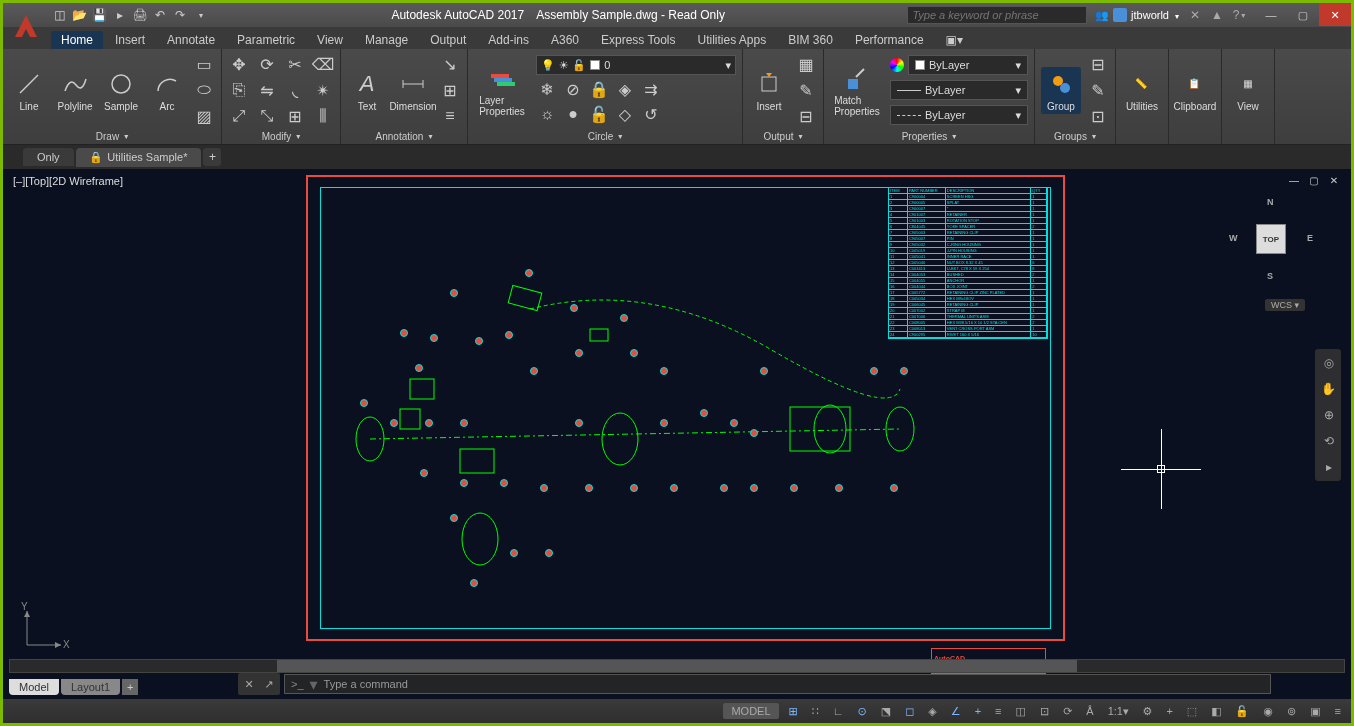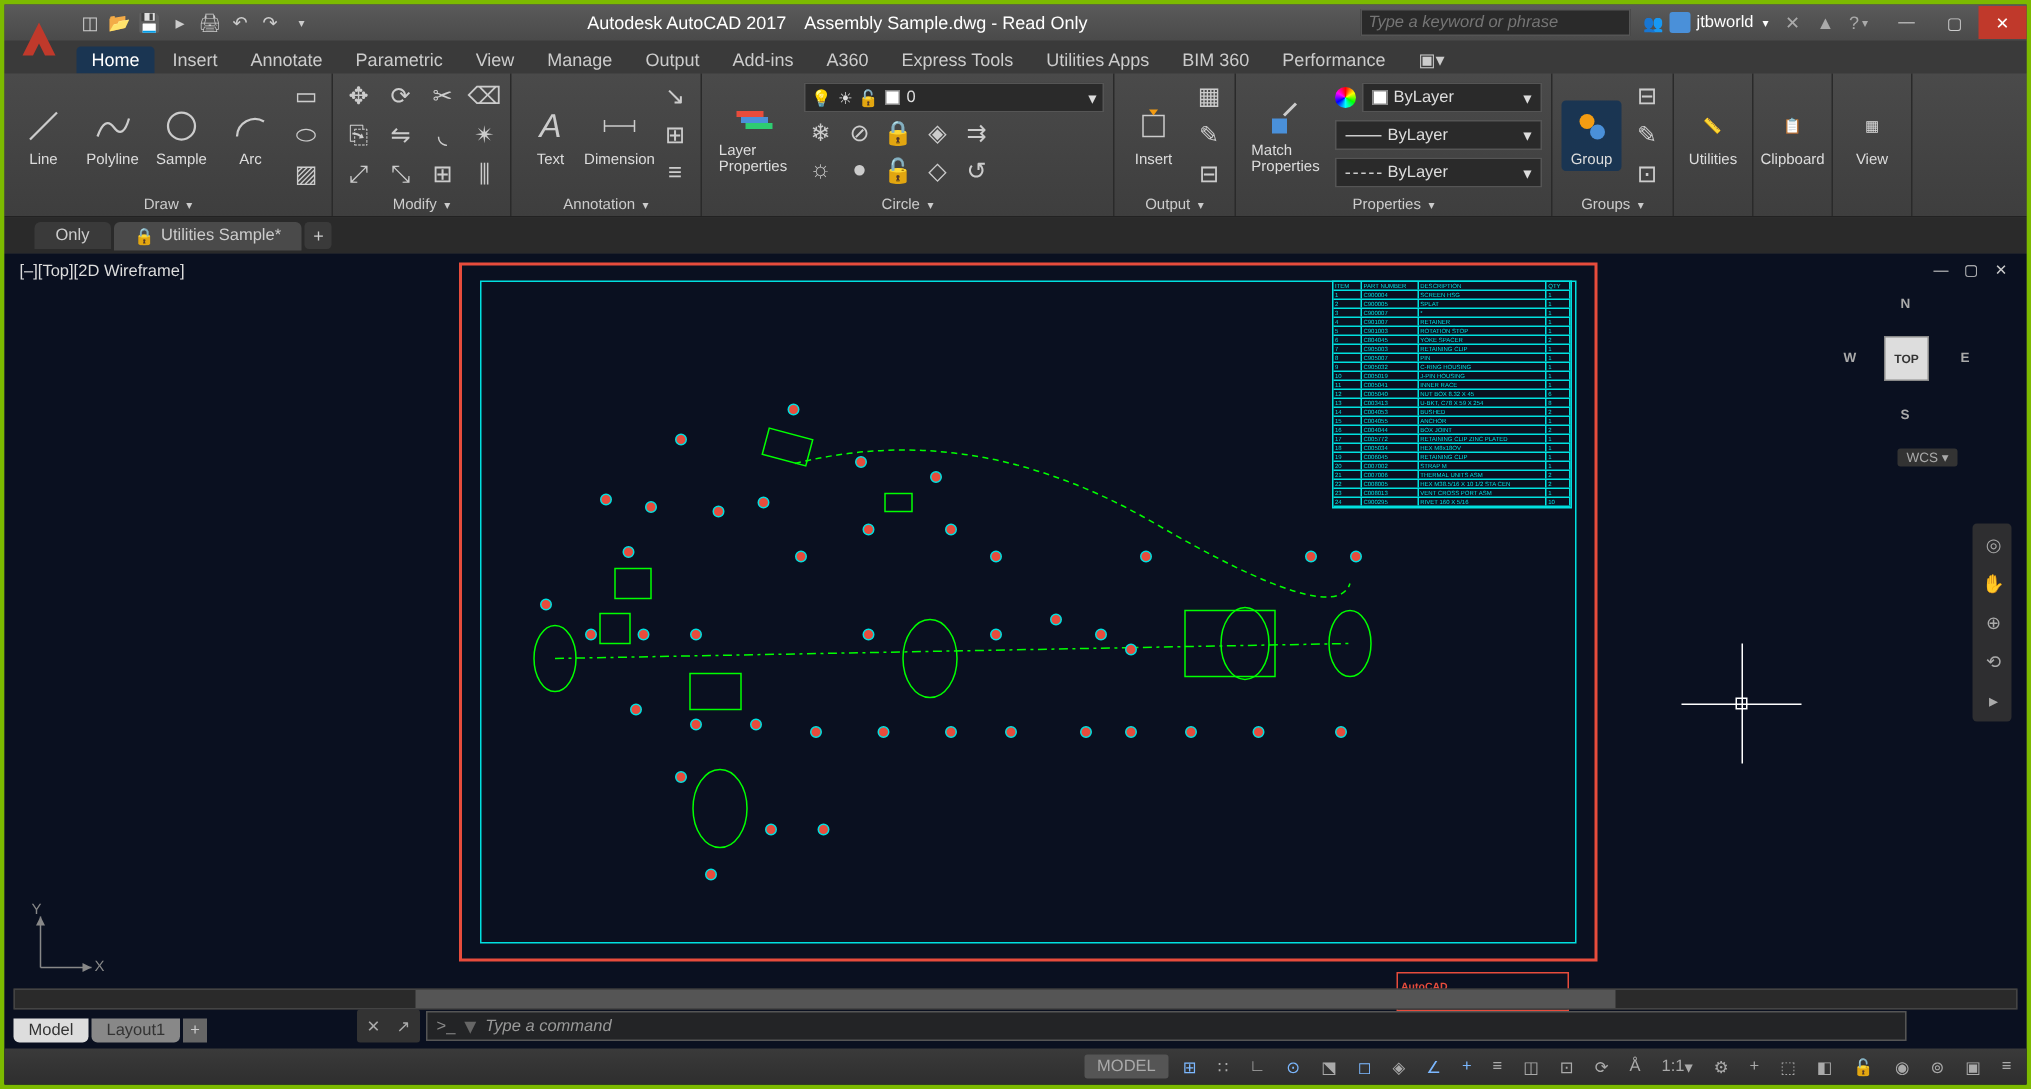--- a/index.html
+++ b/index.html
@@ -79,21 +79,21 @@
 .navbar-btn { width: 20px; height: 20px; display: flex; align-items: center; justify-content: center; color: #aaa; cursor: pointer; font-size: 12px; }
 
 .doc-controls { position: absolute; right: 8px; top: 4px; display: flex; gap: 2px; }
 .doc-ctrl { width: 18px; height: 14px; color: #ccc; font-size: 10px; display: flex; align-items: center; justify-content: center; cursor: pointer; }
 
 .cmdline-area { position: absolute; left: 235px; right: 80px; bottom: 28px; height: 22px; display: flex; align-items: center; gap: 4px; }
 .cmdline-btns { display: flex; gap: 2px; background: #333; padding: 2px; border-radius: 2px; }
 .cmdline-btn { width: 18px; height: 18px; color: #aaa; display: flex; align-items: center; justify-content: center; cursor: pointer; font-size: 11px; }
 .cmdline { flex: 1; height: 20px; background: rgba(40,40,40,0.85); border: 1px solid #555; display: flex; align-items: center; padding: 0 6px; gap: 6px; }
 .cmdline-prompt { color: #888; font-size: 11px; }
-.cmdline-text { color: #999; font-style: italic; font-size: 11px; }
+.cmdline-text { color: #999; font-size: 11px; }
 
 .scrollbar-h { position: absolute; left: 6px; right: 6px; bottom: 50px; height: 14px; background: #2a2a2a; border: 1px solid #444; display: flex; }
 .scrollbar-thumb-h { background: #555; width: 60%; margin-left: 20%; height: 100%; }
 
 .bottom-tabs { position: absolute; left: 6px; bottom: 26px; height: 20px; display: flex; align-items: center; gap: 2px; }
 .bottom-tab { padding: 2px 10px; background: #ddd; color: #333; font-size: 11px; border-radius: 0 0 4px 4px; cursor: pointer; }
 .bottom-tab.inactive { background: #888; color: #333; }
 .bottom-tab-add { width: 16px; height: 16px; background: #666; display: flex; align-items: center; justify-content: center; color: #ccc; cursor: pointer; font-size: 11px; }
 
 .statusbar { height: 24px; background: linear-gradient(#3a3a3a, #2e2e2e); color: #ccc; font-size: 11px; display: flex; align-items: center; position: absolute; left: 0; right: 0; bottom: 0; }

